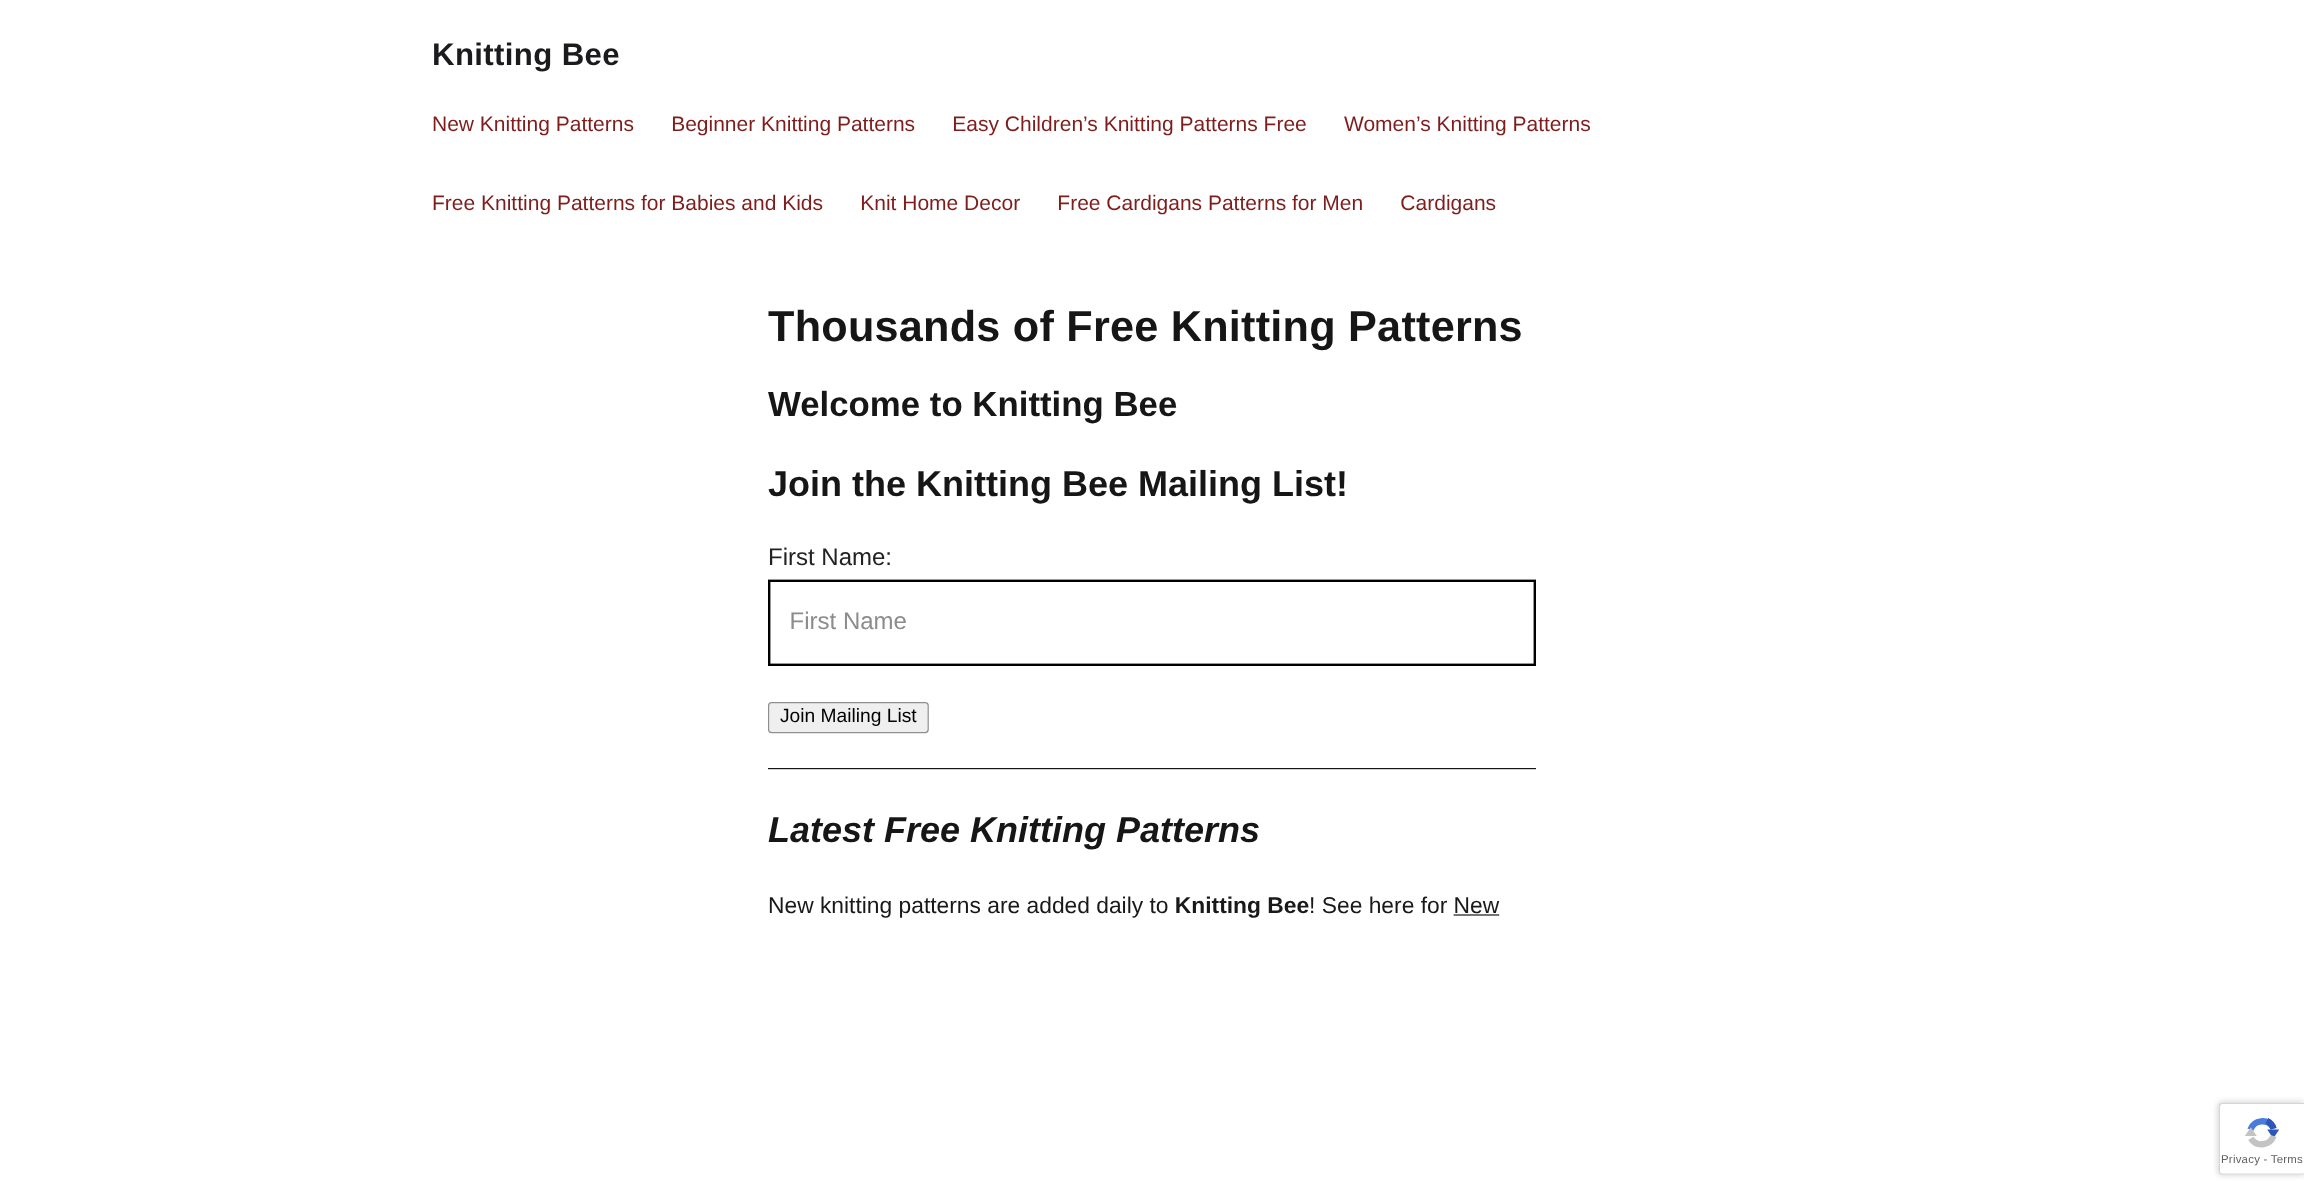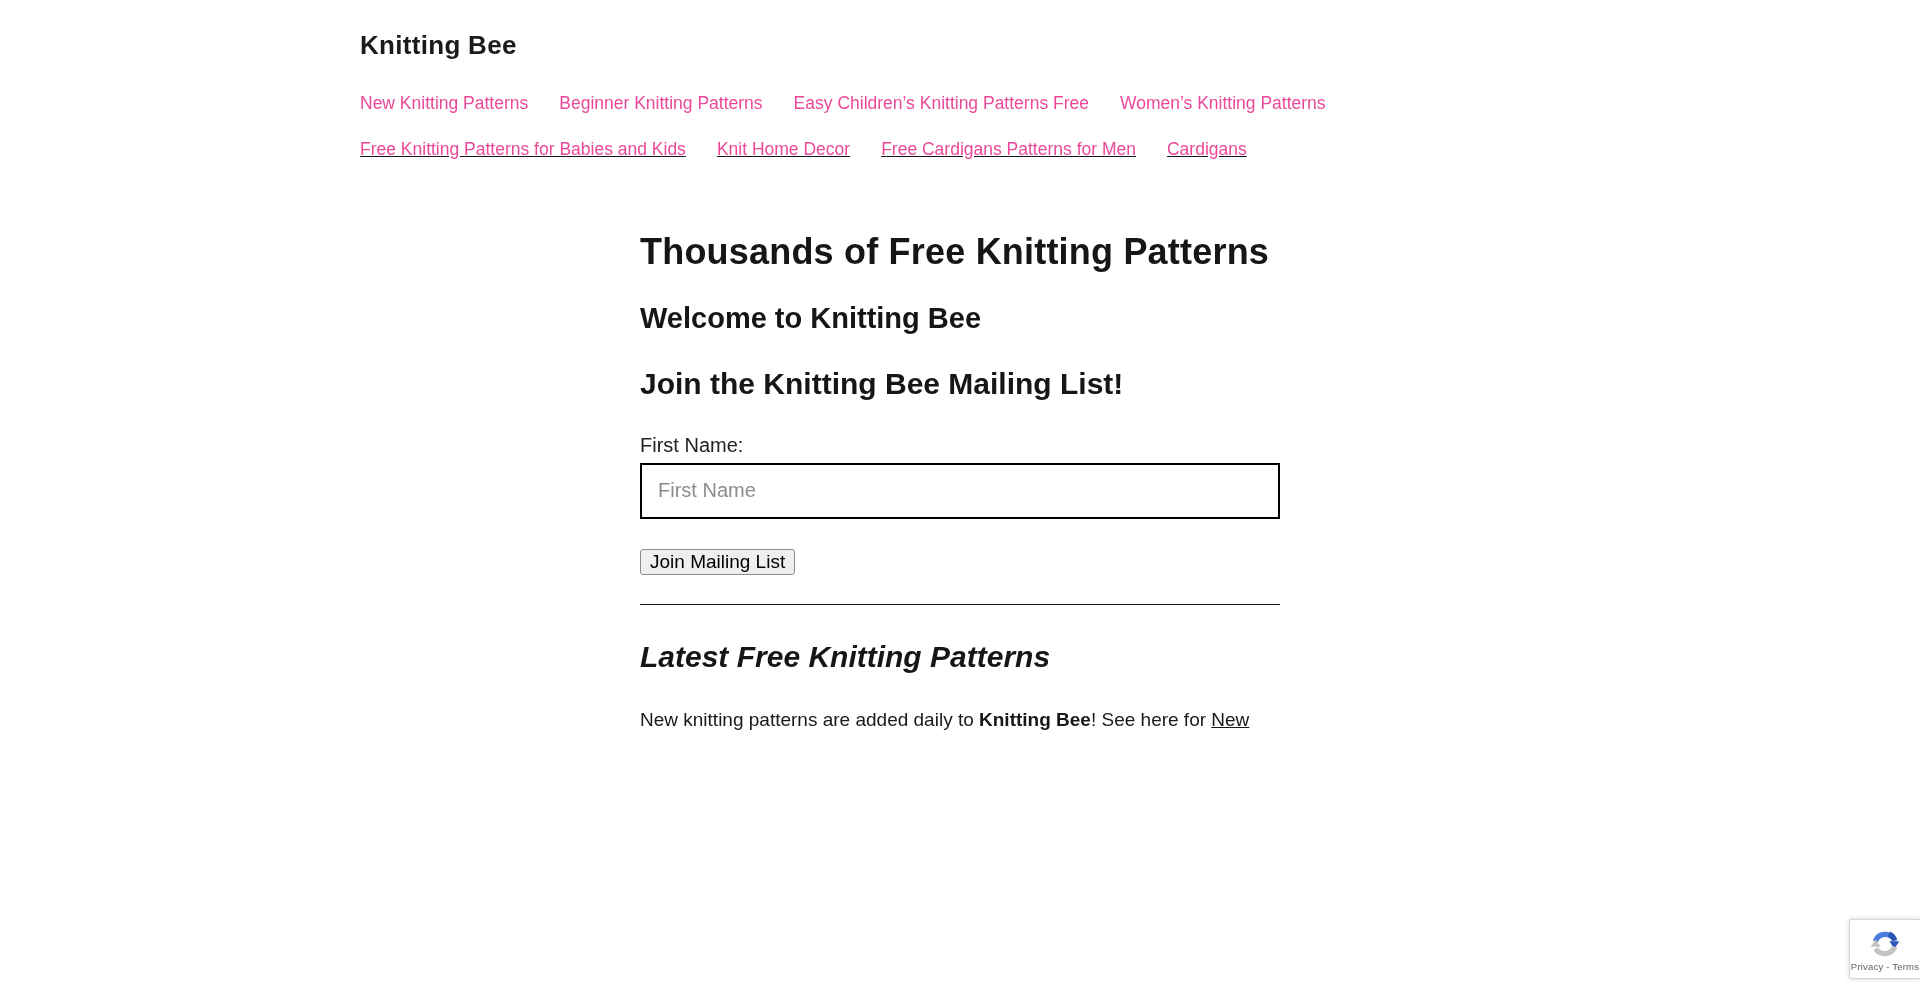--- a/index.html
+++ b/index.html
@@ -13,23 +13,23 @@
 
   
   .site-header { padding: 30px 0 0 360px; }
   .site-title {
     font-size: 26px; font-weight: 600; color: #1b1b1d;
     letter-spacing: 0.3px; line-height: 30px;
     text-decoration: none; display: inline-block; cursor: pointer;
   }
   .main-nav { margin-top: 32px; }
   .nav-row { display: flex; gap: 31px; line-height: 22px; }
-  .nav-row + .nav-row { margin-top: 24px; text-decoration: underline; }
+  .nav-row + .nav-row { margin-top: 44px; }
   .nav-link {
-    font-size: 17.5px; color: #ec4899; text-decoration: none;
+    font-size: 17.5px; color: #7f1d1d; text-decoration: none;
     white-space: nowrap; cursor: pointer;
   }
 
   
   .content { width: 640px; margin: 0 auto; }
   .page-title {
     margin: 70px 0 0; font-size: 36px; font-weight: 600;
     line-height: 1.2; color: #161616; letter-spacing: 0.2px;
   }
   .welcome-heading {
@@ -44,29 +44,29 @@
   .join-heading, .latest-heading {
     margin: 30px 0 0; font-size: 30px; font-weight: 600;
     line-height: 1.2; color: #161616;
   }
   .field-label {
     display: block; margin: 32px 0 0; font-size: 20px;
     font-weight: 400; color: #222; line-height: 23px;
   }
   .email-label { margin-top: 28px; }
   .text-input {
-    display: block; margin-top: 6px; width: 640px; height: 56px;
+    display: block; margin-top: 6px; width: 640px; height: 72px;
     border: 2px solid #000; border-radius: 0; background: #fff;
     padding: 16px 16px; font-size: 20px; color: #222;
     font-family: "Liberation Sans", sans-serif; outline: none;
   }
   .text-input::placeholder { color: #8c8c8c; opacity: 1; }
   .submit-button {
     margin-top: 30px; display: inline-block;
-    font-family: "Liberation Sans", sans-serif; font-size: 19px;
+    font-family: "Liberation Sans", sans-serif; font-size: 16px;
     color: #000; background: #efefef; border: 1px solid #8f8f8f;
     border-radius: 3px; padding: 3px 9px 4px; line-height: 17px;
     cursor: pointer;
   }
   .divider {
     margin: 29px 0 0; border: none; border-top: 1.5px solid #161616;
     width: 640px;
   }
   .latest-heading { margin-top: 34px; font-style: italic; }
   .latest-text {

